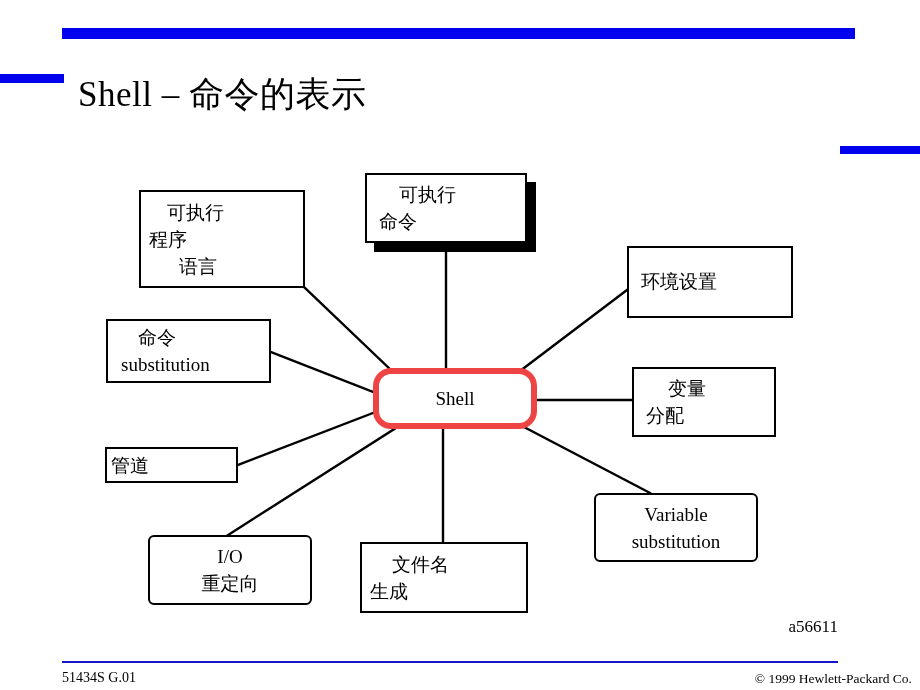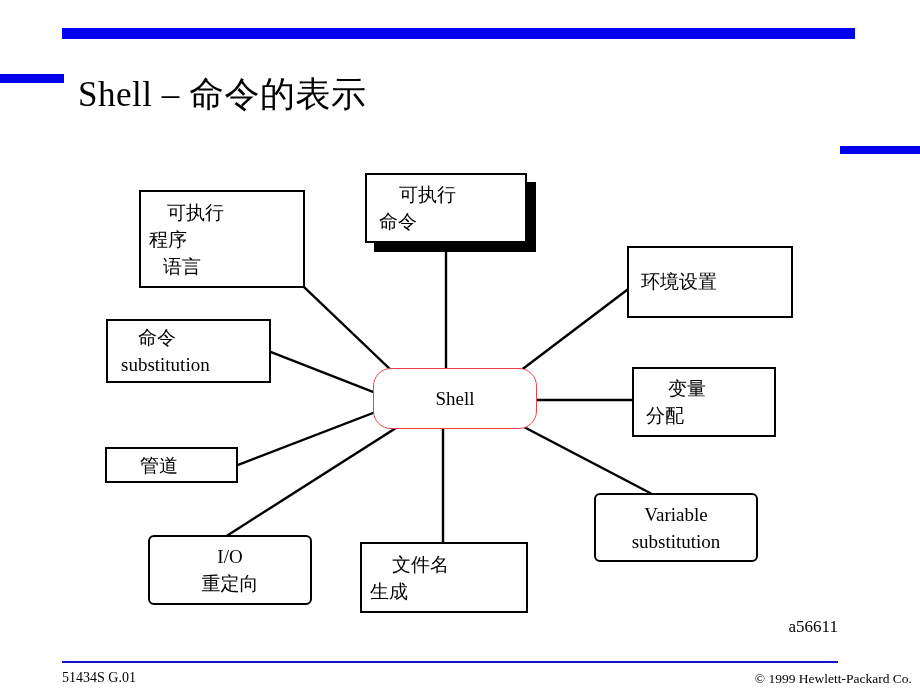--- a/index.html
+++ b/index.html
@@ -88,21 +88,21 @@
 
   .node.center-align { align-items: center; text-align: center; border-radius: 6px; }
 
   
   #node-exec-prog {
     left: 139px; top: 190px; width: 166px; height: 98px;
     border-width: 2px;
   }
   #node-exec-prog .ln { padding-left: 26px; }
   #node-exec-prog .ln.l2 { padding-left: 8px; }
-  #node-exec-prog .ln.l3 { padding-left: 22px; }
+  #node-exec-prog .ln.l3 { padding-left: 38px; }
 
   
   #node-exec-cmd {
     left: 365px; top: 173px; width: 162px; height: 70px;
     border-width: 2px;
   }
   #node-exec-cmd .ln { padding-left: 32px; }
   #node-exec-cmd .ln.l2 { padding-left: 12px; }
   #node-exec-cmd-shadow {
     position: absolute;
@@ -115,21 +115,21 @@
   #node-cmd-subst {
     left: 106px; top: 319px; width: 165px; height: 64px;
   }
   #node-cmd-subst .ln { padding-left: 30px; }
   #node-cmd-subst .ln.l2 { padding-left: 13px; }
 
   
   #node-pipe {
     left: 105px; top: 447px; width: 133px; height: 36px;
   }
-  #node-pipe .ln { padding-left: 33px; }
+  #node-pipe .ln { padding-left: 4px; }
 
   
   #node-io {
     left: 148px; top: 535px; width: 164px; height: 70px;
   }
 
   
   #node-filename {
     left: 360px; top: 542px; width: 168px; height: 71px;
   }
@@ -152,21 +152,21 @@
   #node-var-assign .ln.l2 { padding-left: 12px; }
 
   
   #node-var-subst {
     left: 594px; top: 493px; width: 164px; height: 69px;
   }
 
   
   #node-shell {
     left: 373px; top: 368px; width: 164px; height: 61px;
-    border: 1px solid #ef4444;
+    border: 6px solid #ef4444;
     border-radius: 18px;
     align-items: center;
     text-align: center;
     font-size: 19px;
     z-index: 4;
   }
 
   
   .footer-rule {
     position: absolute;

